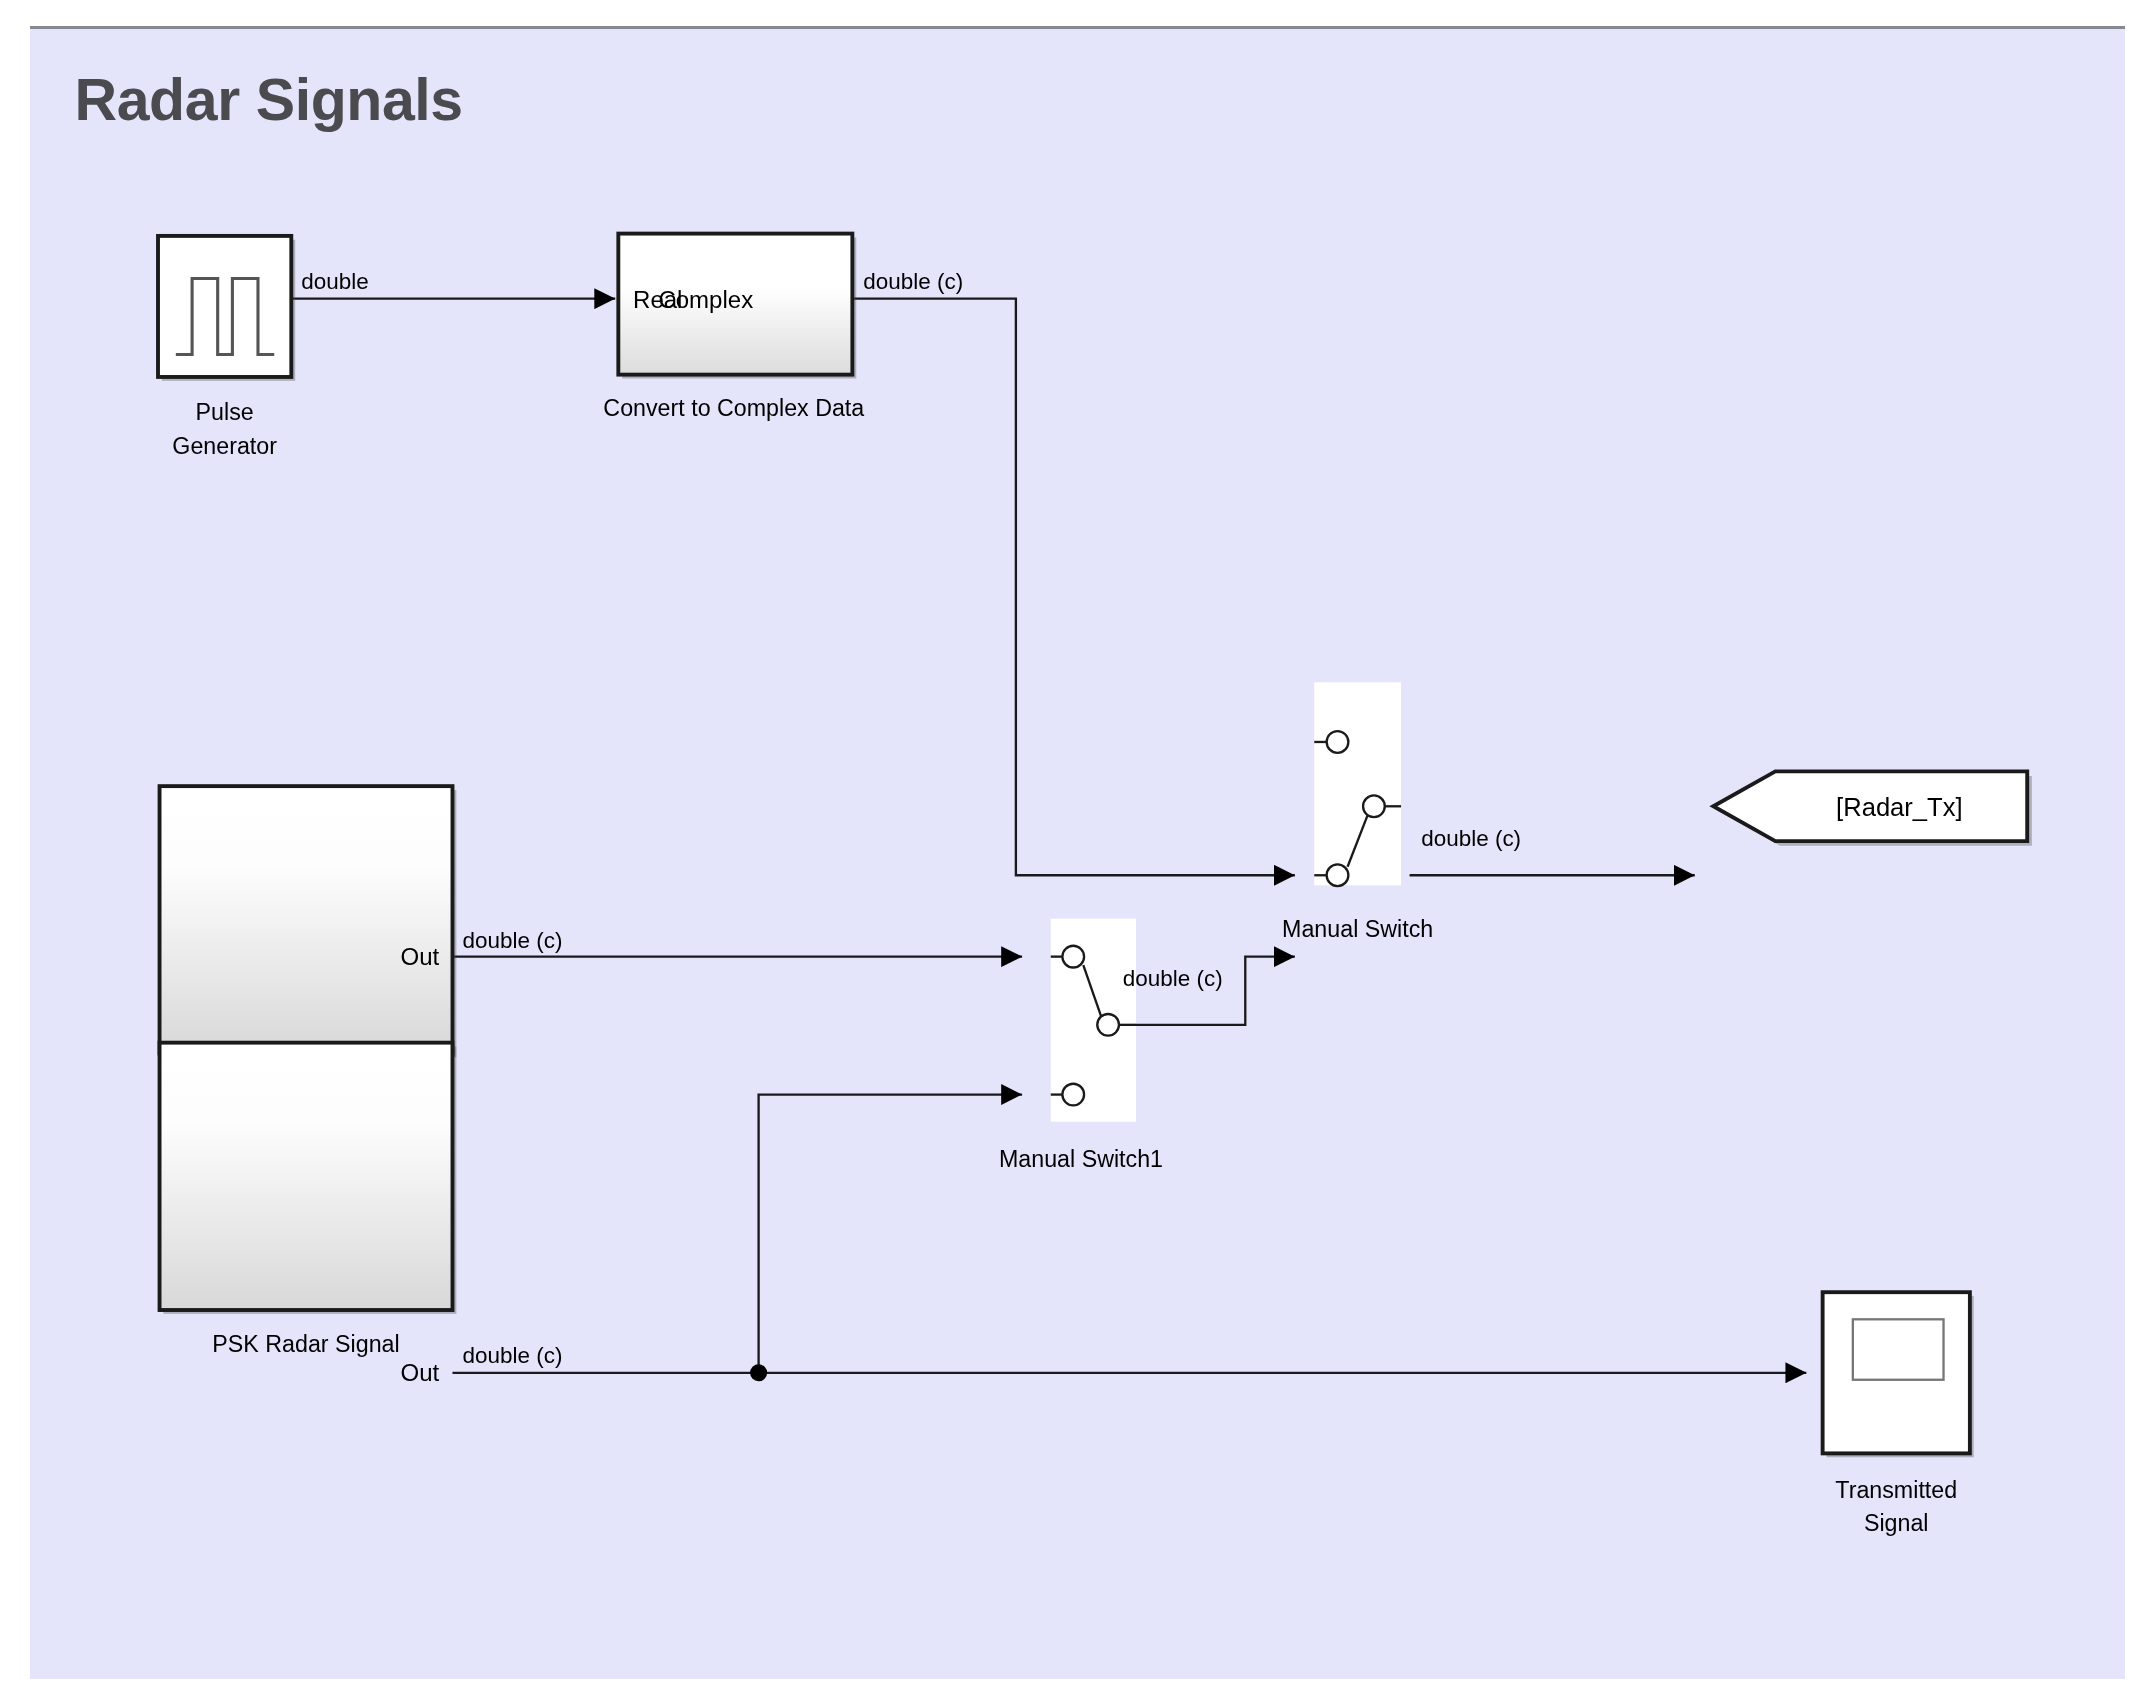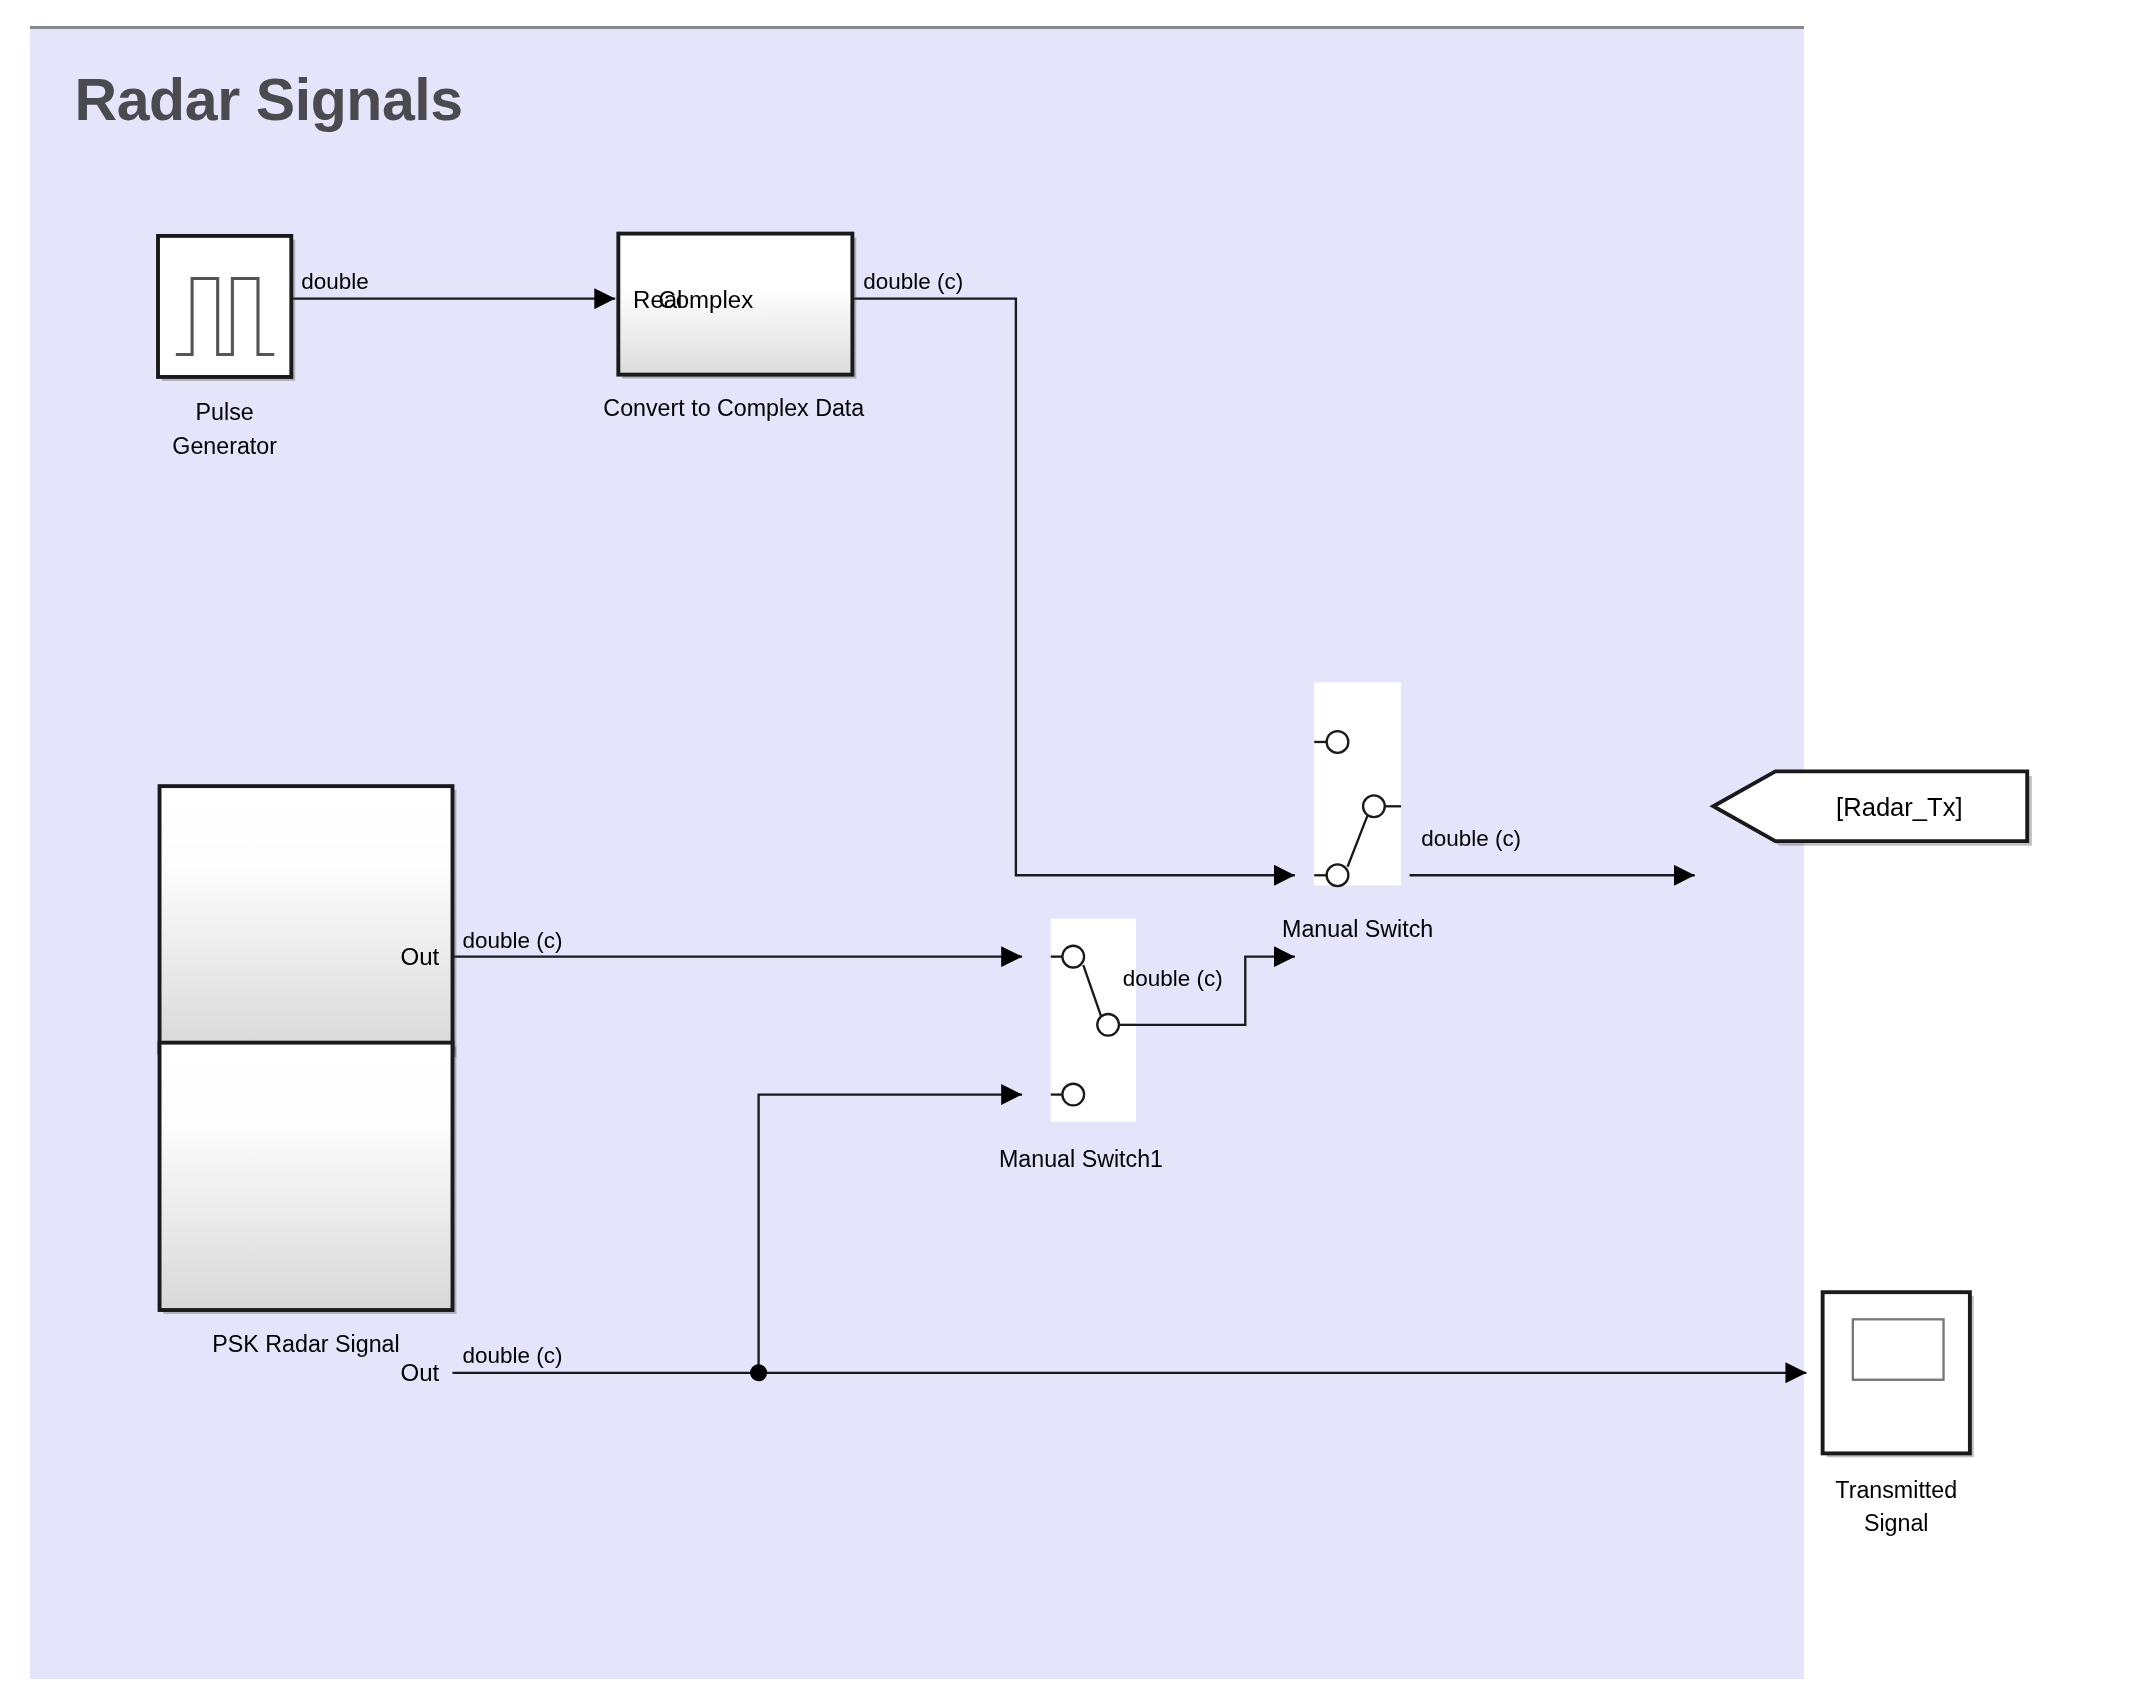--- a/index.html
+++ b/index.html
@@ -14,21 +14,21 @@
   #root {
     position: relative;
     width: 2151px;
     height: 1709px;
     background: #ffffff;
   }
   #canvas {
     position: absolute;
     left: 29.5px;
     top: 25.6px;
-    width: 1774px;
+    width: 2095px;
     height: 1653px;
     background: #e4e4fa;
     border-top: 3.1px solid #888891;
     box-sizing: border-box;
   }
   #diagram-svg {
     position: absolute;
     left: 0;
     top: 0;
   }

